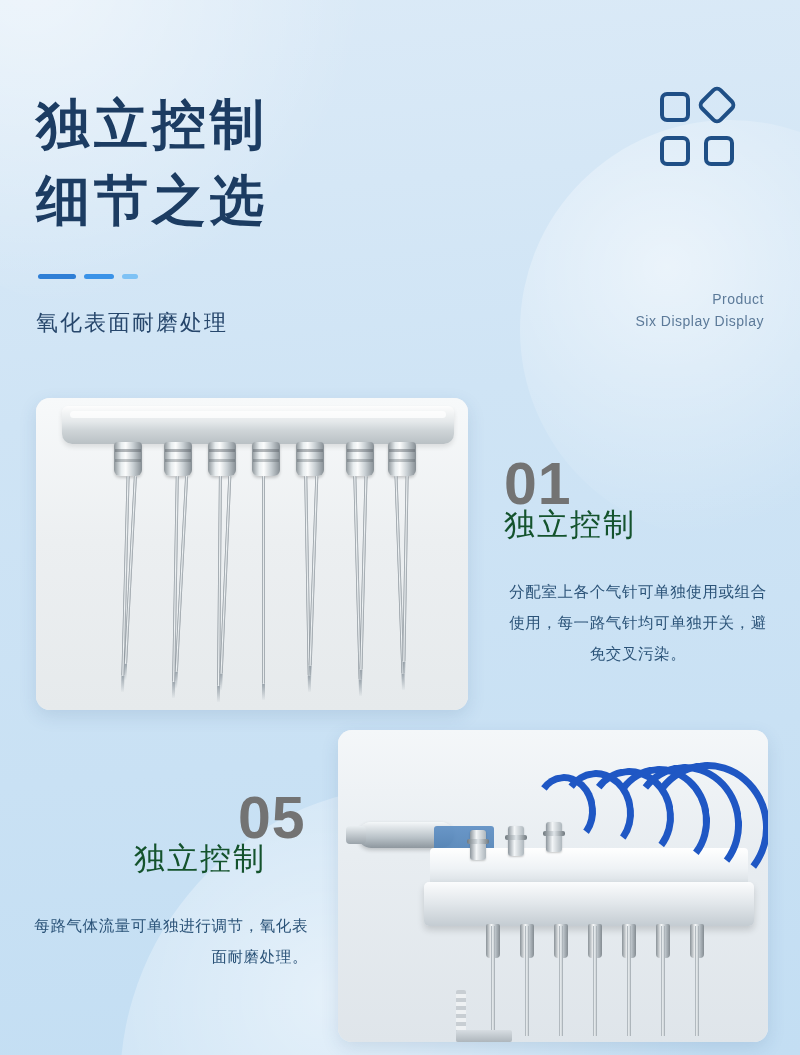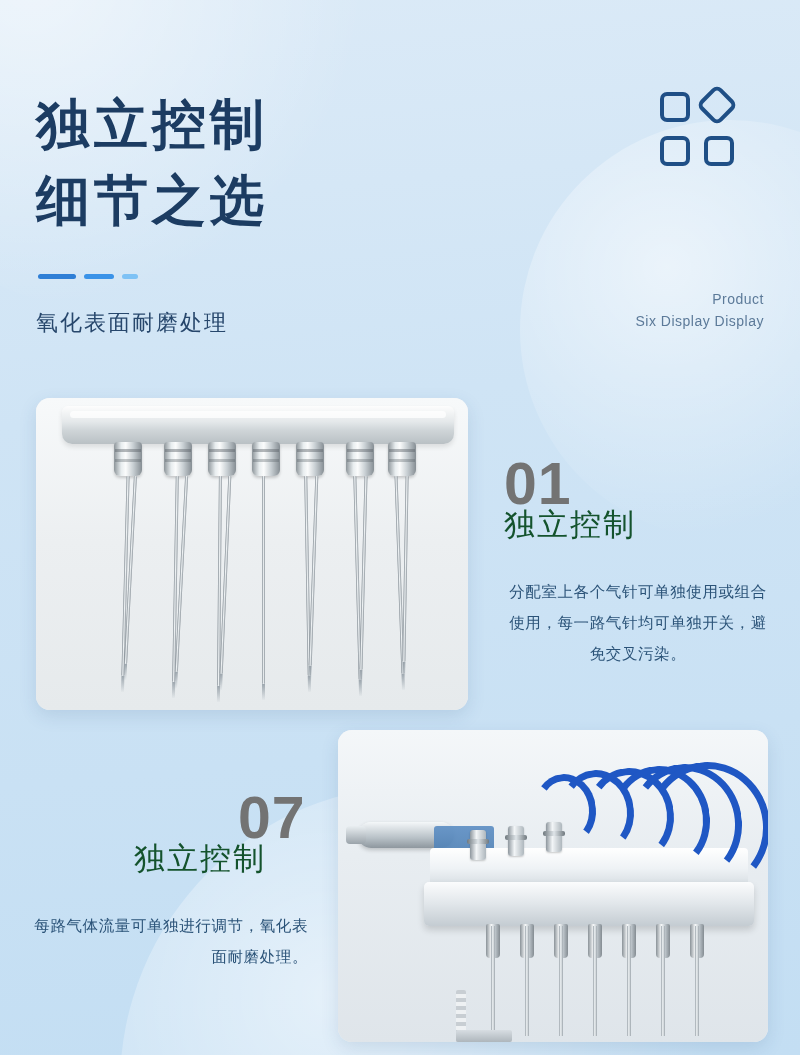--- a/index.html
+++ b/index.html
@@ -411,15 +411,15 @@
     <div class="p2-needle" style="left:255px"></div>
     <div class="p2-needle" style="left:289px"></div>
     <div class="p2-needle" style="left:323px"></div>
     <div class="p2-needle" style="left:357px"></div>
 
     <div class="p2-saw"></div>
     <div class="p2-plate"></div>
   </div>
 </div>
 
-<div class="num b2-num">07</div>
+<div class="num b2-num">05</div>
 <div class="blk-title b2-title">独立控制</div>
 <div class="blk-body b2-body">每路气体流量可单独进行调节，氧化表面耐磨处理。</div>
 
 </body></html>

